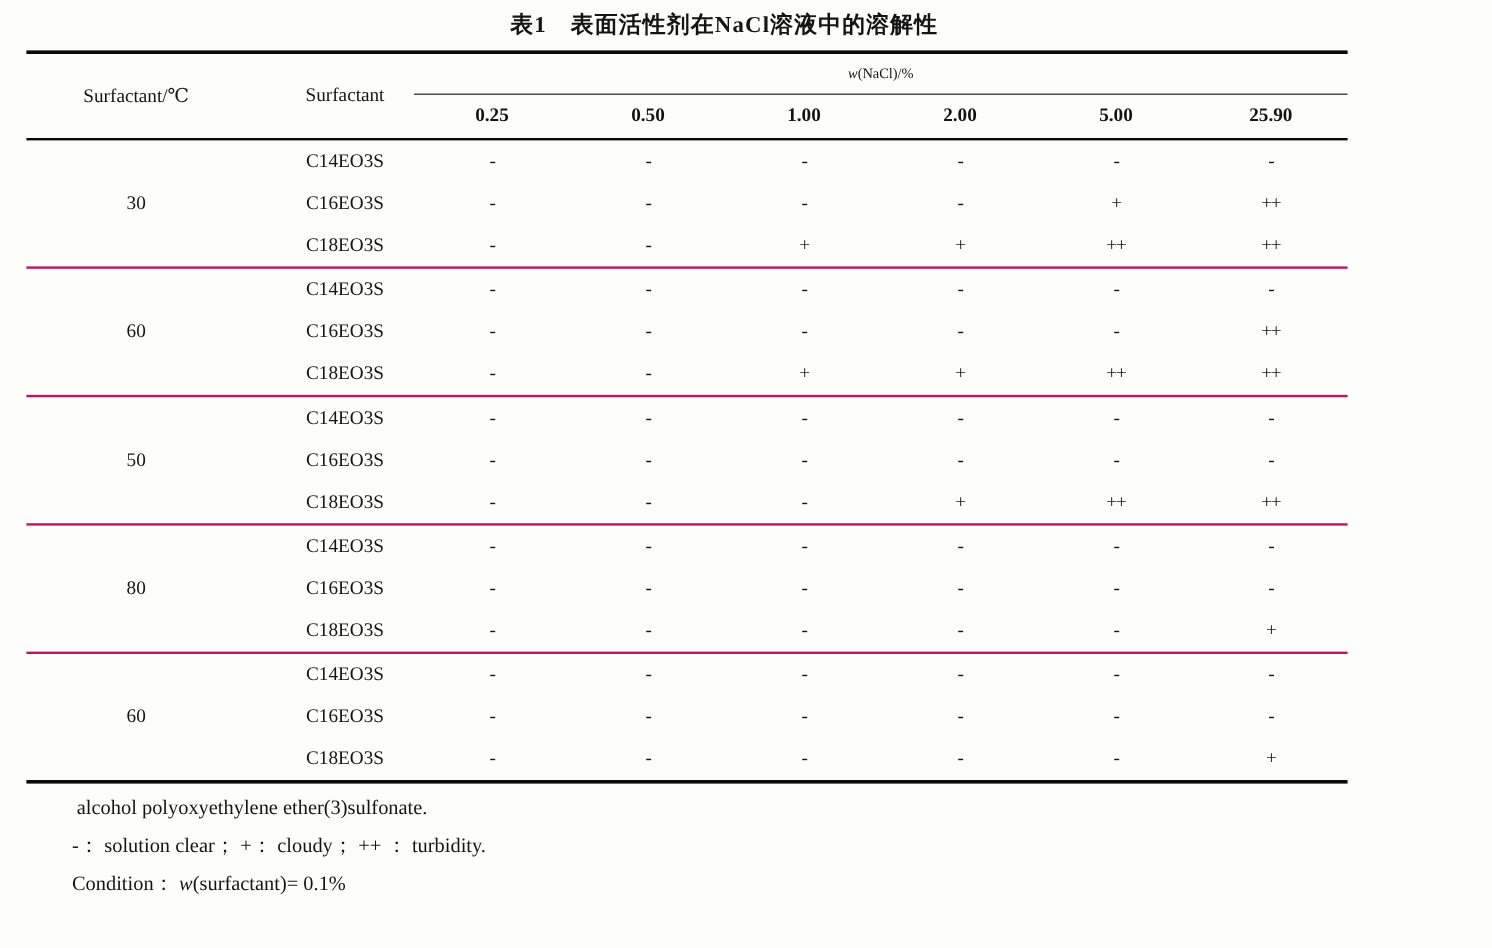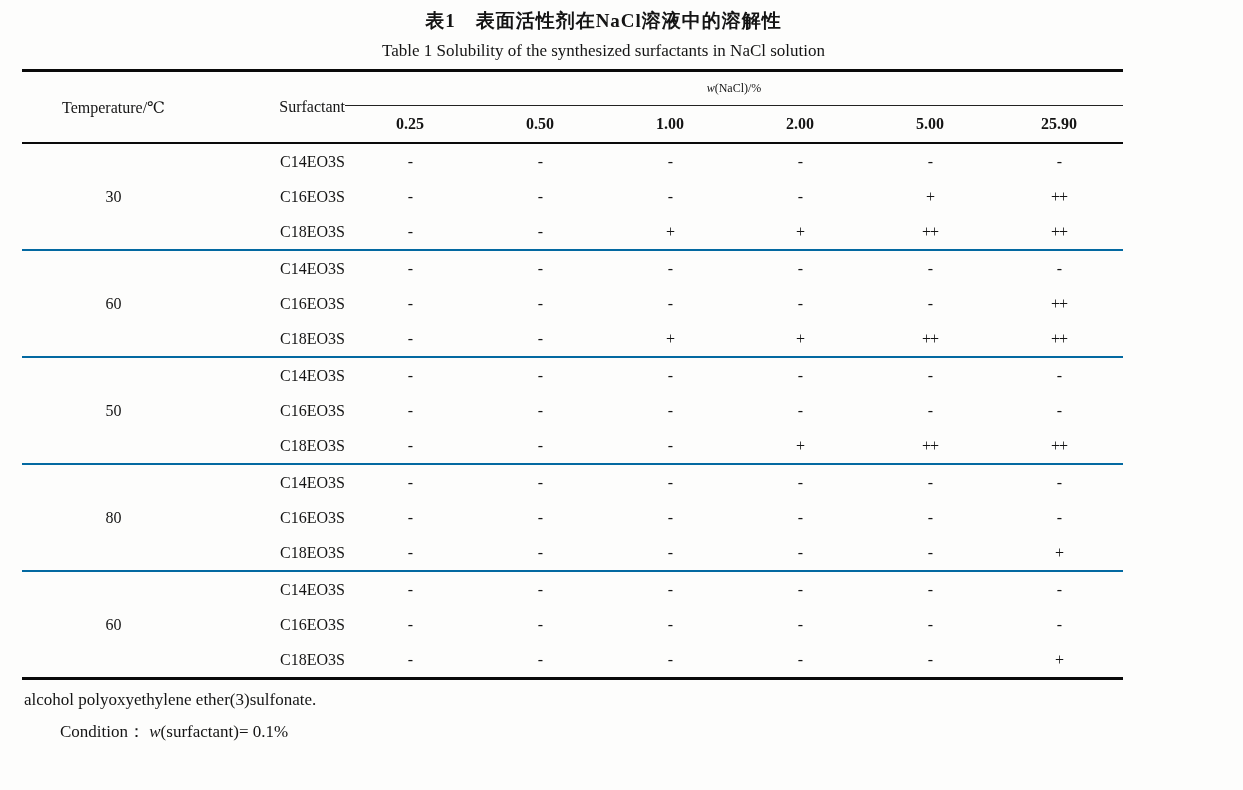--- a/index.html
+++ b/index.html
@@ -24,70 +24,69 @@
     width: 1101px;
     border-collapse: collapse;
     table-layout: fixed;
     border-top: 3px solid #0a0a0a;
     border-bottom: 3px solid #0a0a0a;
     font-size: 16px;
   }
   th, td { font-weight: normal; padding: 0; text-align: center; }
 
   th.th-temp, th.th-surf { border-bottom: 2px solid #0a0a0a; }
-  th.th-surf, td.td-surf { text-align: right; padding-left: 25px; }
+  th.th-surf, td.td-surf { text-align: center; padding-left: 25px; }
   th.th-group {
     height: 33px; vertical-align: middle;
     border-bottom: 1.5px solid #222;
     font-size: 12px;
   }
   th.th-conc { height: 36px; vertical-align: middle; border-bottom: 2px solid #0a0a0a; font-weight: bold; }
 
   td { height: 35px; vertical-align: middle; }
   td.td-temp { vertical-align: middle; }
-  tr.group-end td, td.group-end { border-bottom: 2px solid #0369a1; }
+  tr.group-end td, td.group-end { border-bottom: 2px solid #be185d; }
   td.val { letter-spacing: -1px; font-size: 16px; }
 
   .notes {
     margin: 4px 5px 0 24px;
     font-size: 17px; line-height: 32px;
   }
   .notes p { margin: 0; }
   .note-line1 {
     display: block;
     text-indent: 36px;
     text-align: justify;
     text-align-last: justify;
   }
-  .note-line2 { display: block; }
+  .note-line2 { display: block; margin-left: 40px; }
   .note-indent { text-indent: 36px; margin-top: 3px; }
   i.var { font-style: italic; }
 </style>
 </head>
 <body>
 
 <div class="page">
 
   <div class="title-zh">表1　表面活性剂在NaCl溶液中的溶解性</div>
-  <div class="title-en">Table 1 Solubility of the synthesized surfactants in NaCl solution</div>
 
   <table class="solubility">
     <colgroup>
       <col style="width:183px">
         <col style="width:140px">
       <col style="width:130px">
         <col style="width:130px">
         <col style="width:130px">
       <col style="width:130px">
         <col style="width:130px">
         <col style="width:128px">
     </colgroup>
     <thead>
       <tr>
-        <th rowspan="2" class="th-temp">Temperature/℃</th>
+        <th rowspan="2" class="th-temp">Surfactant/℃</th>
         <th rowspan="2" class="th-surf">Surfactant</th>
         <th colspan="6" class="th-group"><i class="var">w</i><span>(NaCl)/%</span></th>
       </tr>
       <tr id="conc-row">
           <th class="th-conc">0.25</th>
           <th class="th-conc">0.50</th>
           <th class="th-conc">1.00</th>
           <th class="th-conc">2.00</th>
           <th class="th-conc">5.00</th>
           <th class="th-conc">25.90</th>
@@ -234,16 +233,17 @@
           <td class="val">-</td>
           <td class="val">+</td>
         </tr>
       </tbody>
   </table>
 
   <div class="notes">
     <p>
       <span class="note-line2">alcohol polyoxyethylene ether(3)sulfonate.</span>
     </p>
+    <p class="note-indent">-： solution clear； +： cloudy； ++ ： turbidity.</p>
     <p class="note-indent"><span>Condition： </span><i class="var">w</i><span>(surfactant)= 0.1%</span></p>
   </div>
 
 </div>
 
 </body></html>

